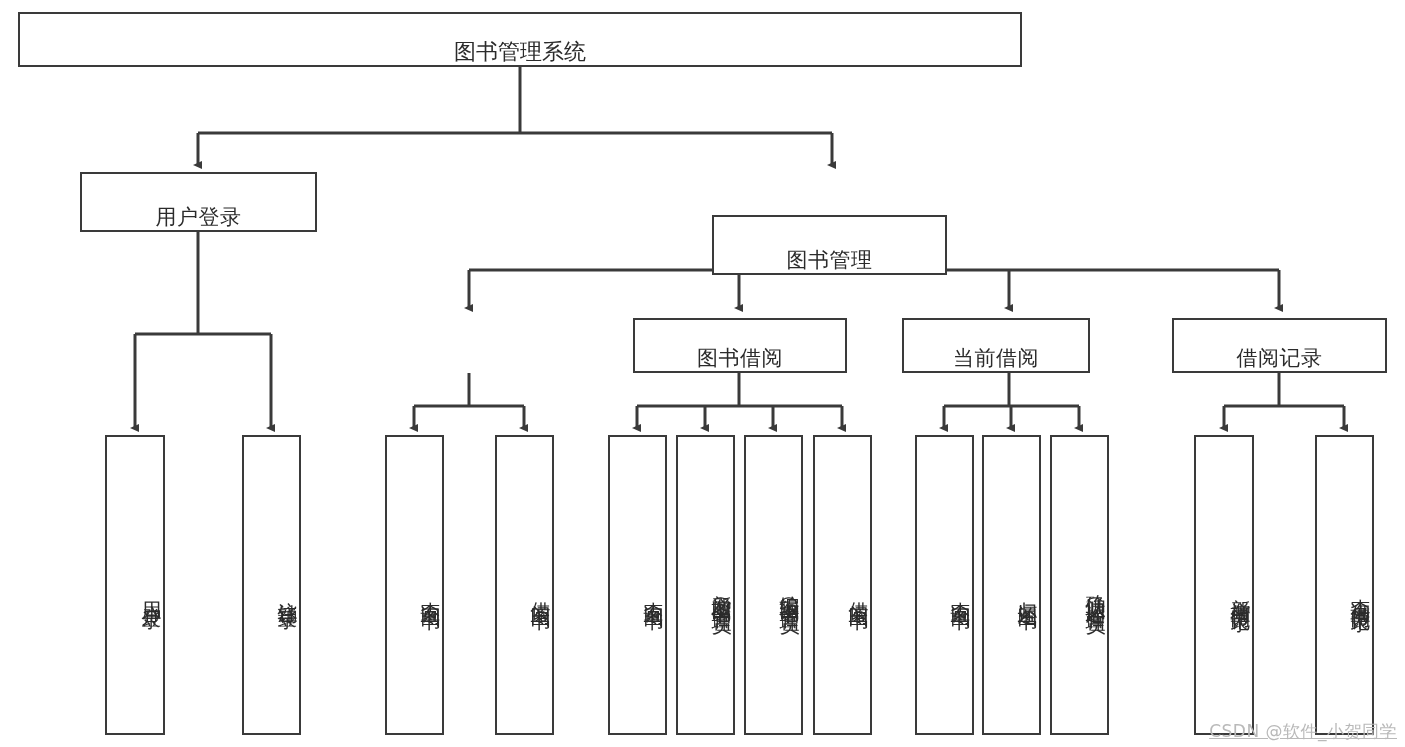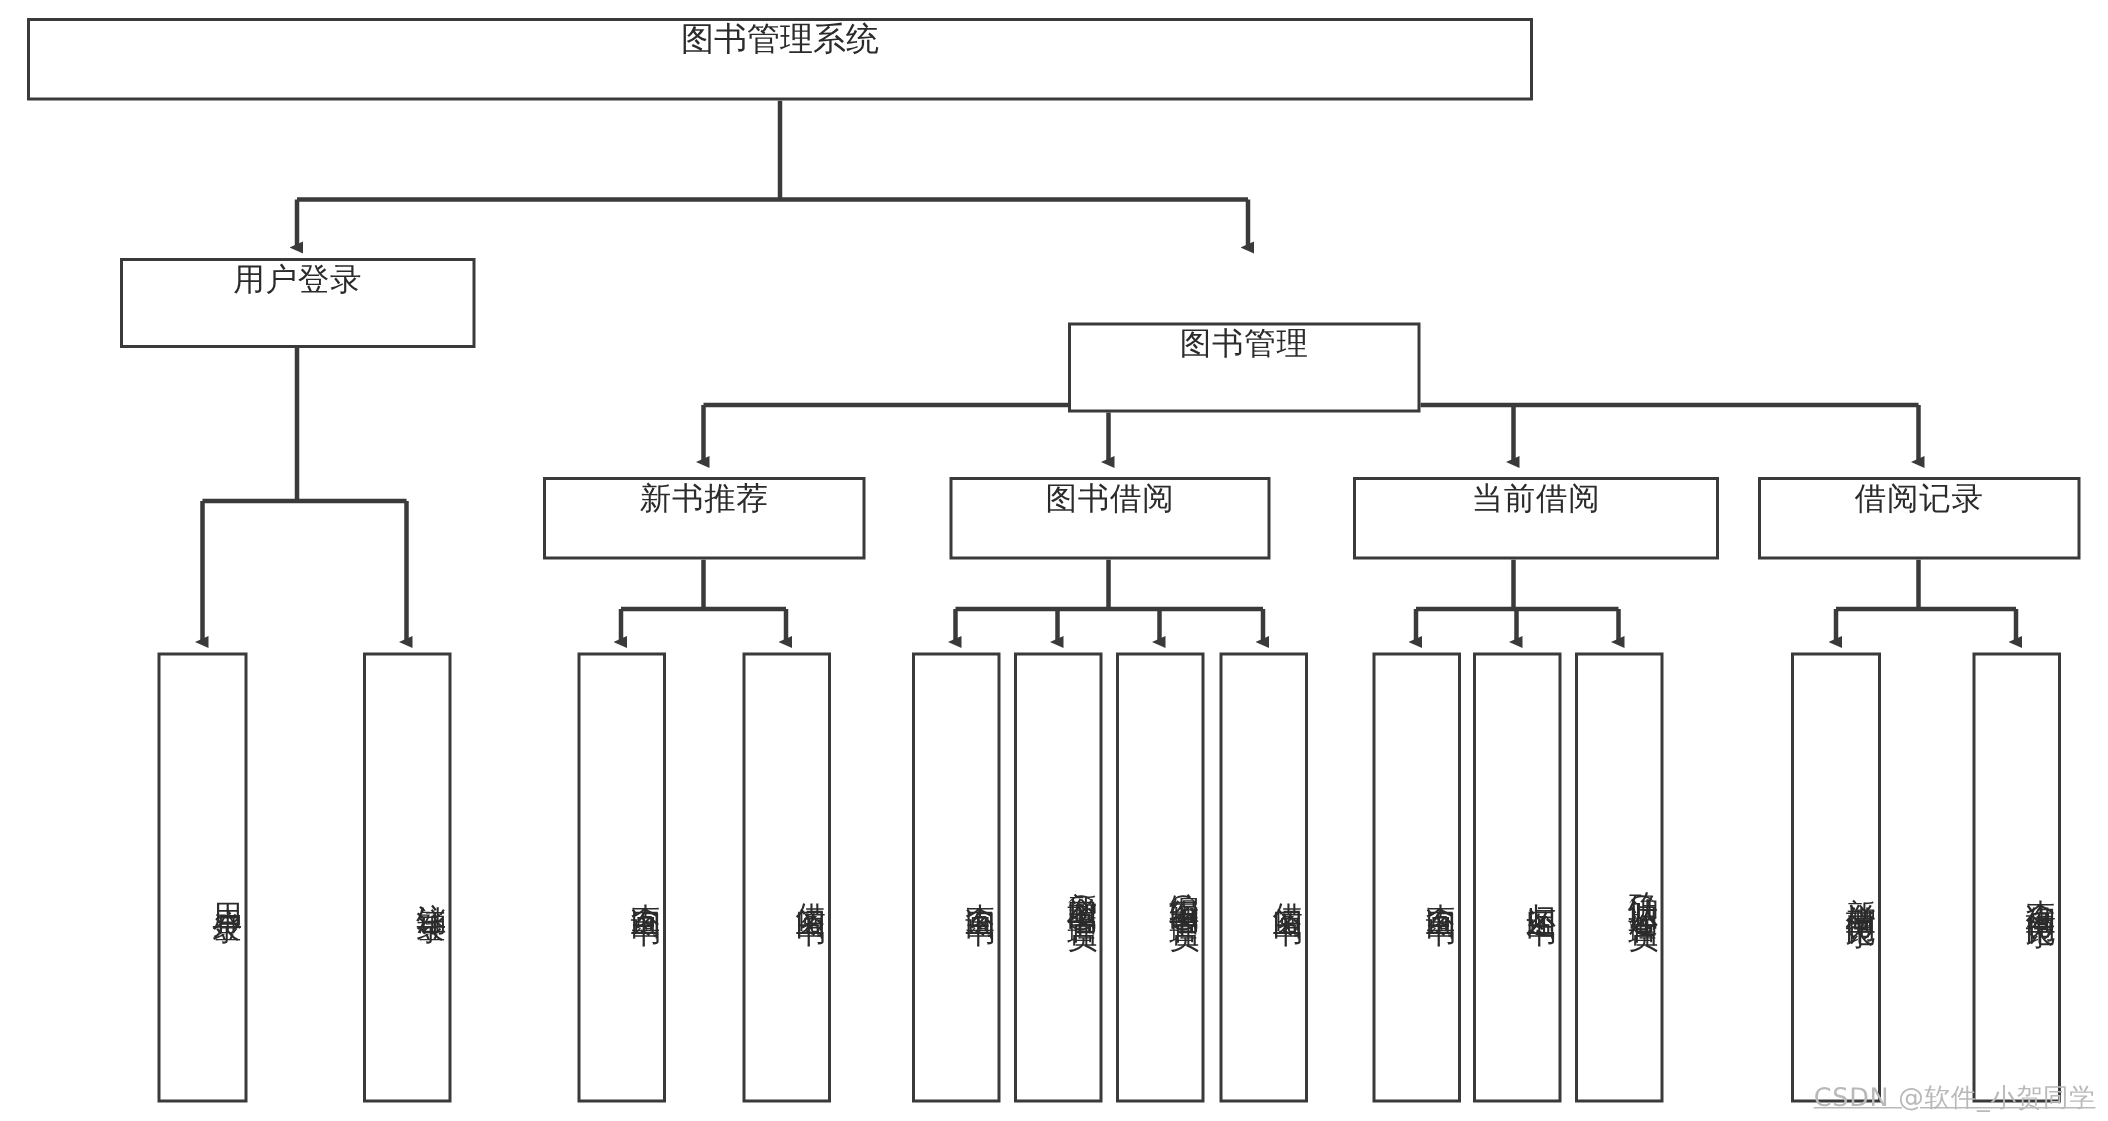--- a/index.html
+++ b/index.html
@@ -16,21 +16,21 @@
     height: 747px;
     background: #ffffff;
     overflow: hidden;
   }
   .node {
     position: absolute;
     box-sizing: border-box;
     border: 2.5px solid #3a3a3a;
     background: #ffffff;
     display: flex;
-    align-items: flex-start;
+    align-items: flex-end;
     justify-content: center;
     color: #2b2b2b;
     line-height: 1.18;
   }
   .node-h {
     font-size: 21px;
     letter-spacing: 0.5px;
   }
   .node-root {
     font-size: 22px;
@@ -129,27 +129,24 @@
     <span>图书管理系统</span>
   </div>
 
   <div class="node node-h" style="left:80px; top:172px; width:237px; height:60px;">
     <span>用户登录</span>
   </div>
   <div class="node node-h" style="left:712px; top:172px; width:235px; height:60px;margin-top:43px;">
     <span>图书管理</span>
   </div>
 
-  <div class="node node-h" style="left:362px; top:318px; width:215px; height:55px;">
-    <span>新书推荐</span>
-  </div>
   <div class="node node-h" style="left:633px; top:318px; width:214px; height:55px;">
     <span>图书借阅</span>
   </div>
-  <div class="node node-h" style="left:902px; top:318px; width:244px; height:55px;">
+  <div class="node node-h" style="left:902px; top:318px; width:188px; height:55px;">
     <span>当前借阅</span>
   </div>
   <div class="node node-h" style="left:1172px; top:318px; width:215px; height:55px;">
     <span>借阅记录</span>
   </div>
 
   <div class="node node-leaf" style="left:105px; top:435px; width:60px; height:300px;">
     <span class="leaf-text">用户登录</span>
   </div>
   <div class="node node-leaf" style="left:242px; top:435px; width:59px; height:300px;">

